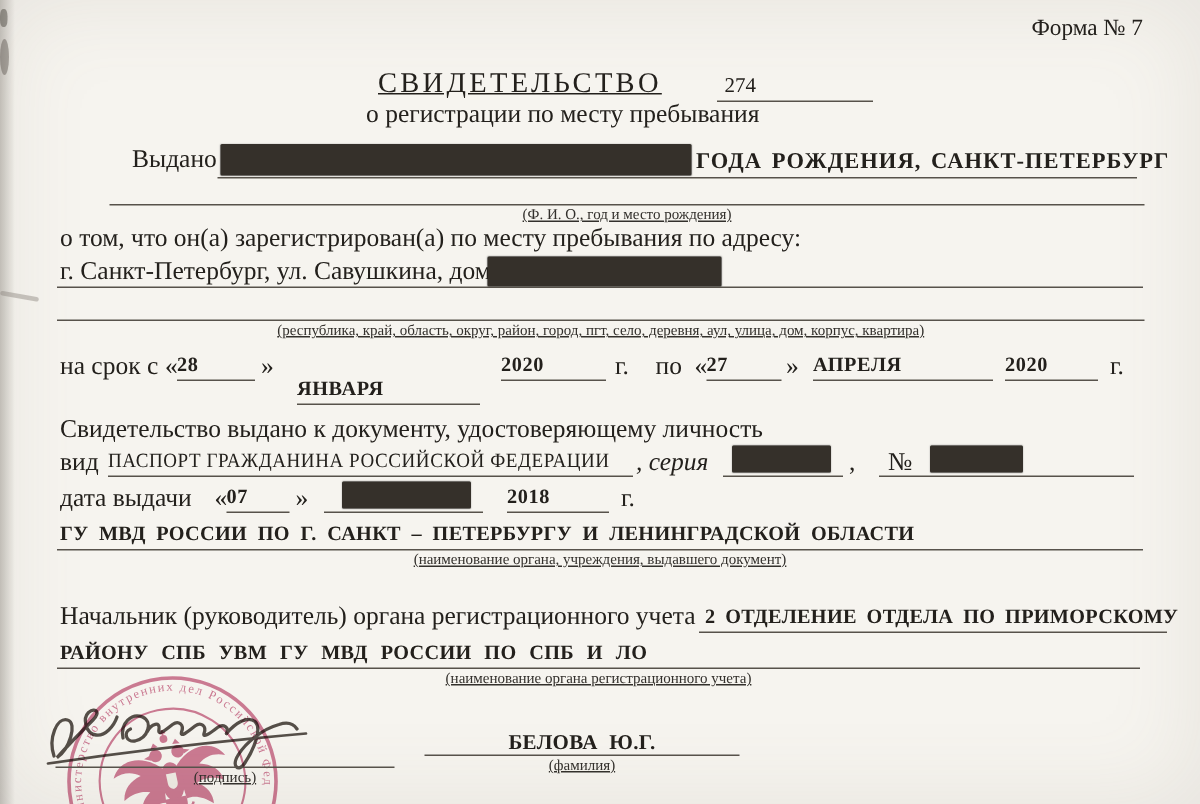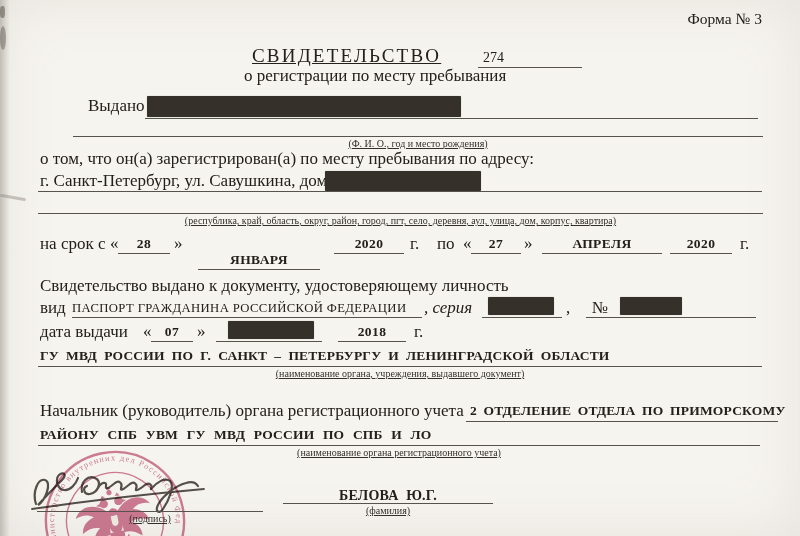--- a/index.html
+++ b/index.html
@@ -12,49 +12,50 @@
   }
   .abs{position:absolute;}
   .lbl{font-size:17px;line-height:1.15;white-space:nowrap;}
   .sm{font-size:15.5px;}
   .typed{font-weight:bold;font-size:13.5px;white-space:nowrap;letter-spacing:.2px;}
   .cond{display:inline-block;transform:scaleX(.94);transform-origin:0 50%;}
   .cap{font-size:10px;color:#33302c;text-align:center;white-space:nowrap;overflow:visible;text-decoration:underline;}
   .hline{border-top:1.2px solid var(--line,#57524b);height:0;}
   .thick{border-top-width:1.6px;}
   .bar{background:var(--redact,#35302a);border-radius:1px;box-shadow:0 0 1px rgba(0,0,0,.4);}
-  .vbox{border-bottom:1.2px solid var(--line,#57524b);text-align:center;height:19px;}
+  .vbox{border-bottom:1.2px solid var(--line,#57524b);height:19px;}
   .vbox .typed{letter-spacing:.4px;}
   .title{font-size:19px;letter-spacing:2.2px;white-space:nowrap;}
   .subtitle{font-size:17px;white-space:nowrap;}
   .num{font-size:14px;}
   .stamp-svg{mix-blend-mode:multiply;opacity:.92;}
   .sign-svg{mix-blend-mode:multiply;}
   .artifact{pointer-events:none;}
 </style>
 </head>
 <body>
 
 <div class="page">
 
   <div class="abs artifact" style="left:0;top:0;width:10px;height:536px;background:linear-gradient(to right,rgba(110,104,96,.35),rgba(110,104,96,0));"></div>
   <div class="abs artifact" style="left:0;top:26px;width:6px;height:24px;background:rgba(90,85,78,.45);border-radius:50%;"></div>
   <div class="abs artifact" style="left:0;top:196px;width:26px;height:3px;background:rgba(140,134,126,.45);border-radius:2px;transform:rotate(10deg);"></div>
   <div class="abs artifact" style="left:0;top:6px;width:5px;height:12px;background:rgba(80,75,68,.5);border-radius:40%;"></div>
 
-  <div class="abs lbl sm" style="right:38px;top:10px;">Форма № 3</div>
+  <div class="abs lbl sm" style="right:38px;top:10px;">Форма № 7</div>
 
   <div class="abs title" style="left:252px;top:45px;text-decoration:underline;">СВИДЕТЕЛЬСТВО</div>
   <div class="abs vbox" style="left:478px;top:48px;width:99px;text-align:left;padding-left:5px;">
     <span class="num">274</span>
   </div>
   <div class="abs subtitle" style="left:244px;top:66px;">о регистрации по месту пребывания</div>
 
   <div class="abs lbl" style="left:88px;top:96px;">Выдано</div>
   <div class="abs bar" style="left:147px;top:96px;width:314px;height:21px;"></div>
+  <div class="abs typed" style="left:464px;top:100px;font-size:15px;letter-spacing:.7px;word-spacing:2px;">ГОДА РОЖДЕНИЯ, САНКТ-ПЕТЕРБУРГ</div>
   <div class="abs hline thick" style="left:145px;top:118px;width:613px;"></div>
 
   <div class="abs hline" style="left:73px;top:136px;width:690px;"></div>
   <div class="abs cap" style="left:73px;top:138px;width:690px;">(Ф. И. О., год и место рождения)</div>
 
   <div class="abs lbl" style="left:40px;top:149px;">о том, что он(а) зарегистрирован(а) по месту пребывания по адресу:</div>
   <div class="abs lbl" style="left:40px;top:171px;">г. Санкт-Петербург, ул. Савушкина, дом</div>
   <div class="abs bar" style="left:325px;top:171px;width:156px;height:20px;"></div>
   <div class="abs hline" style="left:38px;top:191px;width:724px;"></div>
   <div class="abs hline" style="left:38px;top:213px;width:725px;"></div>

